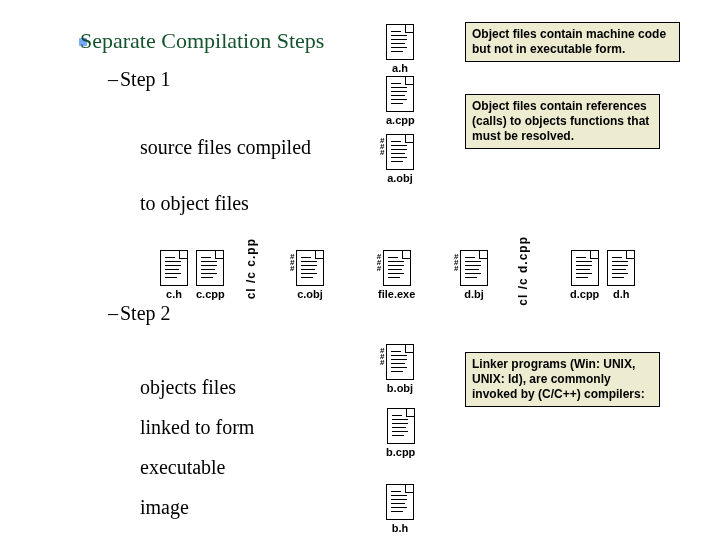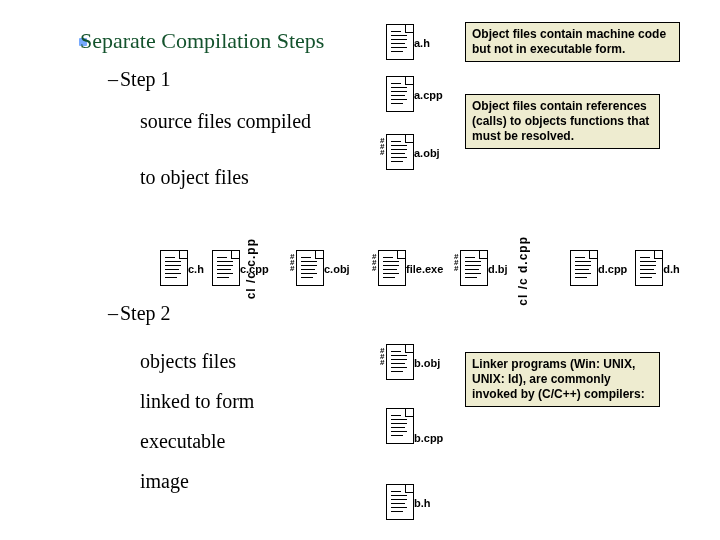--- a/index.html
+++ b/index.html
@@ -29,34 +29,36 @@
     display: inline-block;
     width: 10px;
     text-align: center;
     margin-right: 2px;
   }
   .body-text {
     position: absolute;
     font-family: "Times New Roman", serif;
     font-size: 20px;
     color: #000;
+    margin-top: 26px;
   }
   .note-box {
     position: absolute;
     background: #eeecd0;
     border: 1px solid #000;
     font-family: Arial, sans-serif;
     font-size: 12px;
     font-weight: bold;
     padding: 4px 6px;
     line-height: 1.25;
   }
   .file-group {
     position: absolute;
     display: flex;
+    flex-direction: column;
     align-items: center;
   }
   .file-icon {
     width: 28px;
     height: 36px;
     border: 1px solid #000;
     position: relative;
     background: #fff;
   }
   .file-icon .fold {

